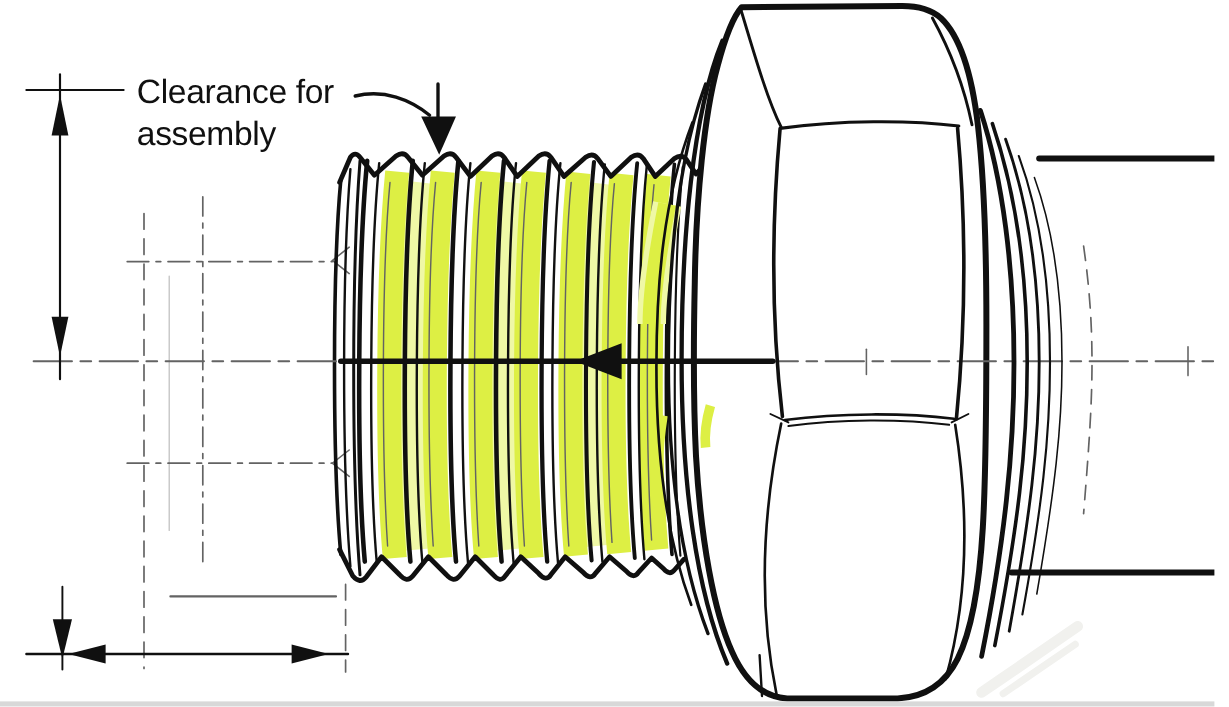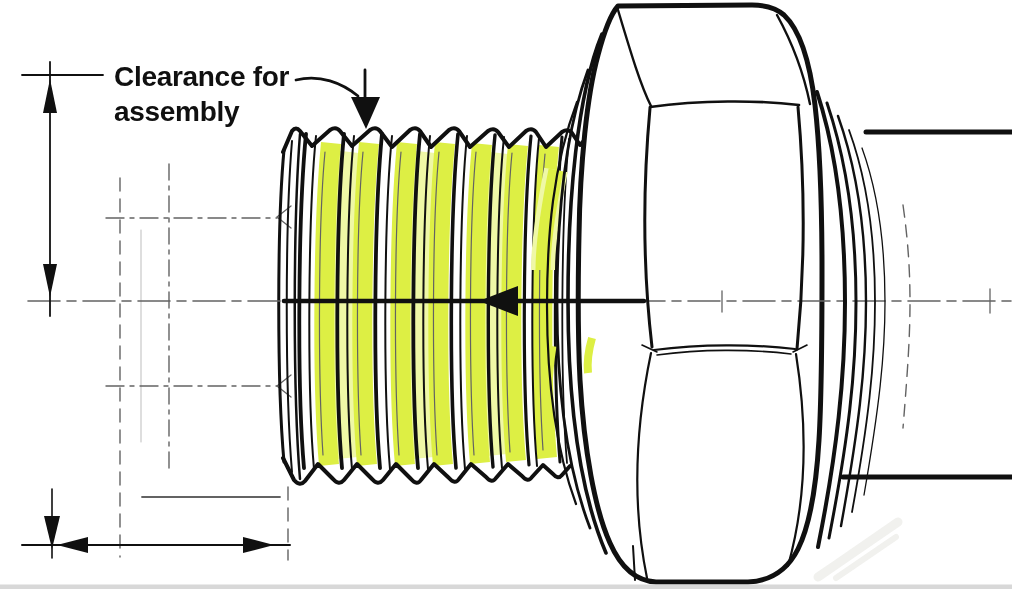--- a/index.html
+++ b/index.html
@@ -1,20 +1,20 @@
 <!DOCTYPE html>
 <html style="--paper: #ffffff; --ink: #101010; --muted: #636363; --faint: #bdbdbd; --highlight: #ddef44; --soft: #eff8a6; --bar: #d8d8d8; --wash: #f1f1ee;"><head>
 <meta charset="utf-8">
 <style>
   :root{
     --paper:#ffffff; --ink:#101010; --muted:#636363; --faint:#bdbdbd;
     --highlight:#ddef44; --soft:#eff8a6; --bar:#d8d8d8; --wash:#f1f1ee;
   }
   html,body{margin:0;padding:0;background:var(--paper);}
-  .stage{position:relative;width:1012px;height:589px;background:var(--paper);overflow:hidden;font-weight:bold;}
+  .stage{position:relative;width:1012px;height:589px;background:var(--paper);overflow:hidden;}
   svg{display:block;}
   
   .k{stroke:var(--ink);fill:none;stroke-linecap:round;stroke-linejoin:round;}
   .kf{fill:var(--ink);stroke:none;}
   .g{stroke:var(--muted);fill:none;stroke-linecap:round;}
   .f{stroke:var(--faint);fill:none;stroke-linecap:round;}
   .y{stroke:var(--highlight);fill:none;stroke-linecap:butt;}
   .ys{stroke:var(--soft);fill:none;stroke-linecap:butt;}
   .wm{stroke:var(--wash);fill:none;stroke-linecap:round;}
   .paperfill{fill:var(--paper);}

